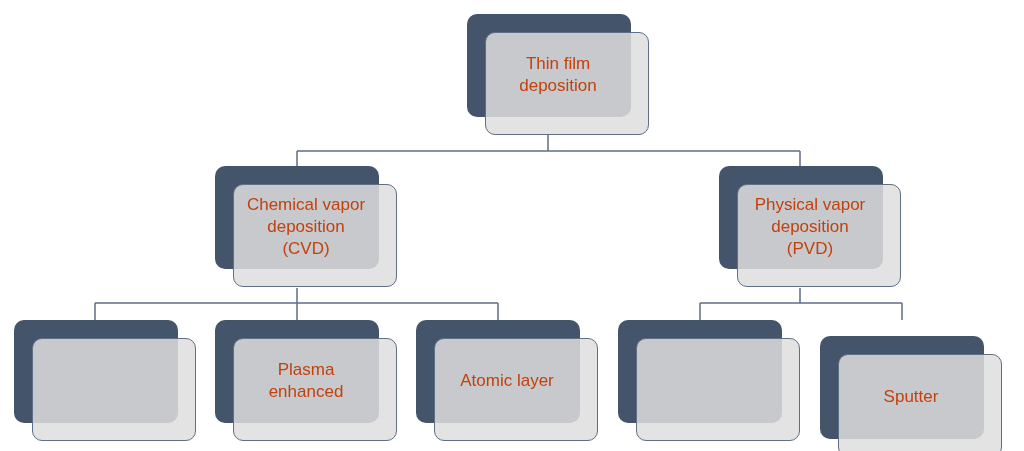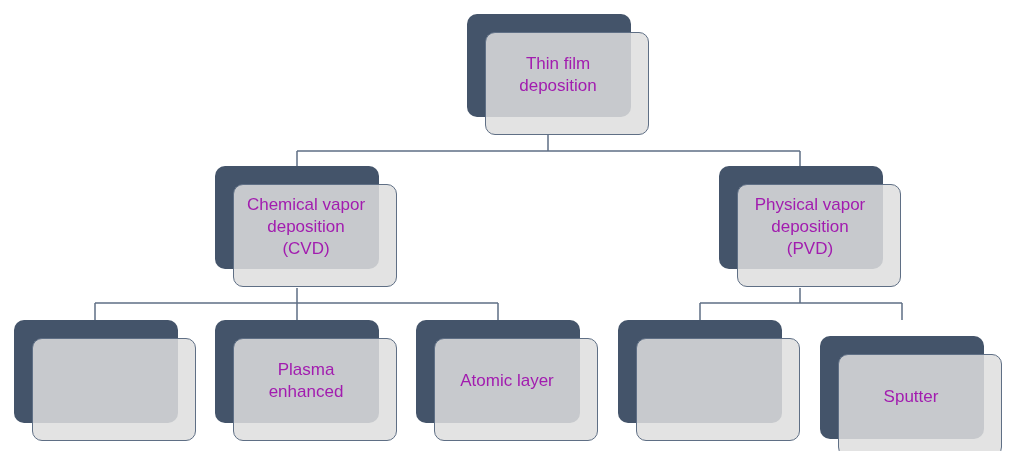--- a/index.html
+++ b/index.html
@@ -7,21 +7,21 @@
          font-family:"Liberation Sans", "DejaVu Sans", sans-serif; }
   svg.connectors { position:absolute; left:0; top:0; width:1024px; height:451px; }
   .node { position:absolute; width:182px; height:121px; }
   .node .back { position:absolute; left:0; top:0; width:164px; height:103px;
                 background:#44546a; border-radius:10px; }
   .node .front { position:absolute; left:18px; top:18px; width:162px; height:101px;
                  background:rgba(222,222,222,0.85); border:1.5px solid #5f6f85;
                  border-radius:10px; }
   .node .label { position:absolute; left:18px; top:18px; width:146px; height:85px;
                  display:flex; align-items:center; justify-content:center;
-                 text-align:center; font-size:17px; line-height:22px; color:#a21caf;
+                 text-align:center; font-size:17px; line-height:22px; color:#c2410c;
                  white-space:pre-line; }
 </style>
 </head>
 <body>
 
 <svg class="connectors">
   <g stroke="#5f6f85" stroke-width="1.5" fill="none">
     <path d="M548 135 V151 M297 151 H800 M297 151 V166 M800 151 V166"></path>
     <path d="M297 288 V303 M95 303 H498 M95 303 V320 M297 303 V320 M498 303 V320"></path>
     <path d="M800 288 V303 M700 303 H902 M700 303 V320 M902 303 V320"></path>

